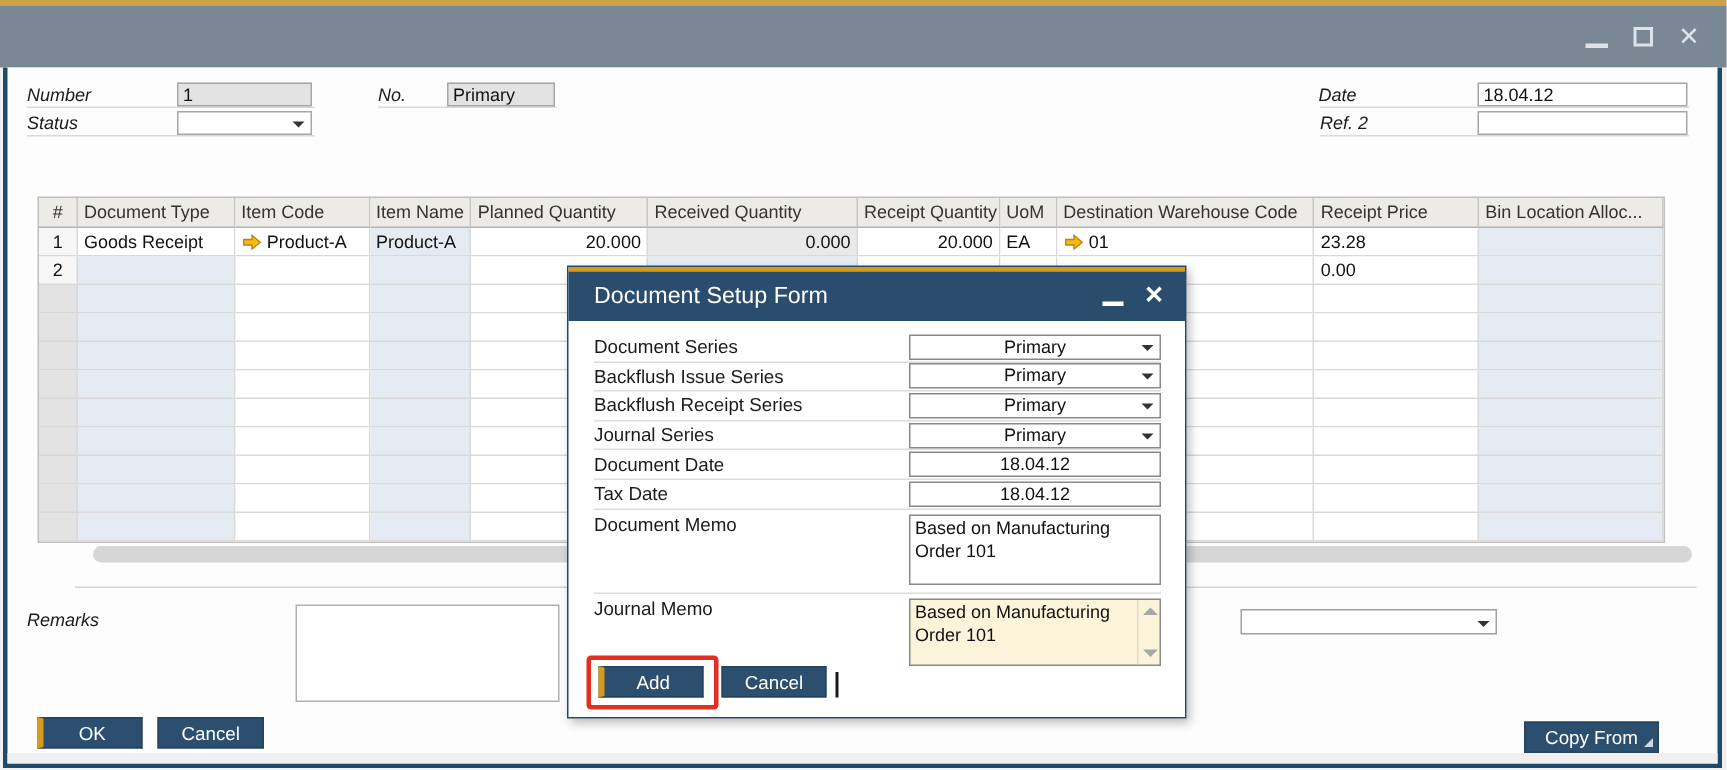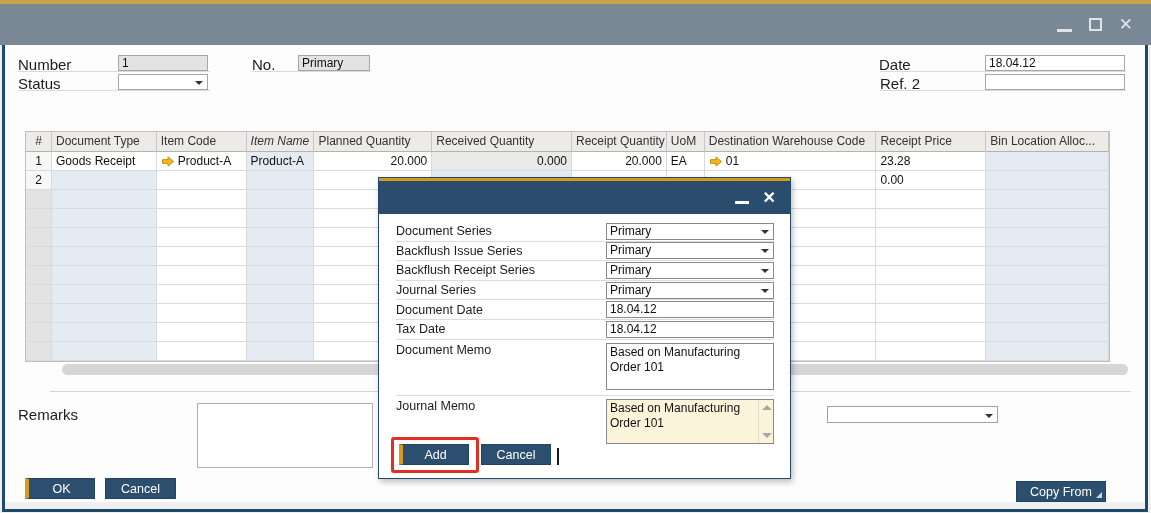--- a/index.html
+++ b/index.html
@@ -16,21 +16,21 @@
   .titlebar{position:absolute;left:0;top:4px;width:1151px;height:41px;background:var(--titlebar);}
   .title{position:absolute;left:18px;top:0;line-height:41px;font-size:17px;color:#fff;}
   .win-controls{position:absolute;right:18px;top:0;height:41px;display:flex;align-items:center;gap:17px;}
   .wc-min{width:15px;height:3px;background:#dde3e9;margin-top:12px;}
   .wc-max{width:13px;height:13px;border:2px solid #dde3e9;}
   .wc-close{color:#dde3e9;font-size:17px;line-height:17px;}
   .frame{position:absolute;left:2px;right:3px;top:45px;bottom:1px;border:3px solid var(--frame);border-top:none;background:#fdfdfd;}
   .statusstrip{position:absolute;left:5px;right:6px;bottom:4px;height:7px;background:#f0f0f0;}
 
   
-  .lbl{position:absolute;font-size:15px;color:#1b1b1b;}
+  .lbl{position:absolute;font-size:12px;color:#1b1b1b;font-style:italic;}
   .uline{position:absolute;border-bottom:1px solid #dadada;}
   .fld{position:absolute;height:16px;border:1px solid #a6a6a6;font-size:12px;color:#111;padding:0 3px;line-height:14px;background:#fff;}
   .fld.gray{background:#e3e3e3;}
   .sel-arrow{position:absolute;right:4px;top:6px;width:0;height:0;border-left:4px solid transparent;border-right:4px solid transparent;border-top:4px solid #333;}
 
   
   .grid{position:absolute;left:25px;top:131px;width:1085px;border:1px solid #bfbfbf;background:#fff;}
   .tr{display:flex;height:19px;}
   .tr.head{height:20px;}
   .th{background:#ecebe8;border-right:1px solid #c6c6c6;border-bottom:1px solid #b3b3b3;font-size:12px;color:#333;padding:2px 4px;white-space:nowrap;overflow:hidden;}
@@ -55,21 +55,21 @@
   
   .modal{position:absolute;left:378px;top:177px;width:413px;height:302px;background:#fff;border:1px solid #24486a;box-shadow:2px 3px 6px rgba(0,0,0,.25);}
   .m-accent{height:3px;background:var(--btn-gold);}
   .m-titlebar{height:33px;background:var(--navy);position:relative;}
   .m-title{position:absolute;left:17px;top:0;line-height:33px;font-size:15.5px;color:#fff;}
   .m-controls{position:absolute;right:14px;top:0;height:33px;display:flex;align-items:center;gap:14px;}
   .m-min{width:14px;height:3px;background:#fff;margin-top:10px;}
   .m-close{color:#fff;font-size:16px;font-weight:bold;line-height:16px;}
   .m-fields{position:absolute;left:17px;right:16px;top:44px;}
   .m-row{display:flex;border-bottom:1px solid #dcdcdc;align-items:flex-start;}
-  .m-row.h1{height:19.6px;align-items:center;}
+  .m-row.h1{height:19.6px;align-items:center;text-align:center;}
   .m-row.memo1{height:56px;padding-top:3px;}
   .m-row.memo2{height:50px;border-bottom:none;padding-top:3px;}
   .m-lbl{font-size:12.5px;color:#1b1b1b;}
   .ctl{margin-left:auto;position:relative;width:168px;border:1px solid #898989;background:#fff;font-size:12px;color:#111;}
   .ctl.line{height:17px;line-height:15px;padding:0 3px;}
   .ctl.area{height:47px;padding:1px 3px;line-height:1.25;white-space:pre-wrap;}
   .ctl.area.focus{height:45px;background:var(--cream);padding-right:18px;}
   .sb{position:absolute;right:0;top:0;bottom:0;width:15px;border-left:1px solid #e0dcc9;}
   .sb .up,.sb .dn{position:absolute;left:3px;width:0;height:0;border-left:5px solid transparent;border-right:5px solid transparent;}
   .sb .up{top:5px;border-bottom:5px solid #a8a8a8;}
@@ -109,21 +109,21 @@
   <div class="lbl" style="left:18px;top:75px;">Status</div>
   <div class="fld" style="left:118px;top:74px;width:90px;"><span></span><span class="sel-arrow"></span></div>
   <div class="lbl" style="left:880px;top:75px;">Ref. 2</div>
   <div class="fld" style="left:985px;top:74px;width:140px;"></div>
 
   <div class="grid">
     <div class="tr head" id="grid-head">
         <div class="th al-center" style="width: 26px;">#</div>
         <div class="th" style="width: 105px;">Document Type</div>
         <div class="th" style="width: 90px;">Item Code</div>
-        <div class="th" style="width: 68px; font-style: italic;">Item Name</div>
+        <div class="th" style="width: 68px;">Item Name</div>
         <div class="th" style="width: 118px;">Planned Quantity</div>
         <div class="th" style="width: 140px;">Received Quantity</div>
         <div class="th" style="width: 95px;">Receipt Quantity</div>
         <div class="th" style="width: 38px;">UoM</div>
         <div class="th" style="width: 172px;">Destination Warehouse Code</div>
         <div class="th" style="width: 110px;">Receipt Price</div>
         <div class="th" style="width: 123px;">Bin Location Alloc...</div>
       </div>
     <div id="grid-body">
         <div class="tr">
@@ -528,20 +528,21 @@
       <span class="sel-arrow" style="top:7px;"></span>
     </div>
 
   <div class="btn goldedge" style="left:25px;top:478px;width:70px;">OK</div>
   <div class="btn" style="left:105px;top:478px;width:71px;">Cancel</div>
   <div class="btn" style="left:1016px;top:481px;width:90px;"><span>Copy From</span><span class="corner-tri"></span></div>
 
   <div class="modal">
     <div class="m-accent"></div>
     <div class="m-titlebar">
+      <div class="m-title">Document Setup Form</div>
       <div class="m-controls">
         <div class="m-min"></div>
         <div class="m-close">✕</div>
       </div>
     </div>
     <div class="m-fields" id="modal-fields">
         <div class="m-row h1">
           <span class="m-lbl">Document Series</span>
           <div class="ctl line"><span>Primary</span><span class="sel-arrow" style="top:6px;"></span></div>
         </div>

